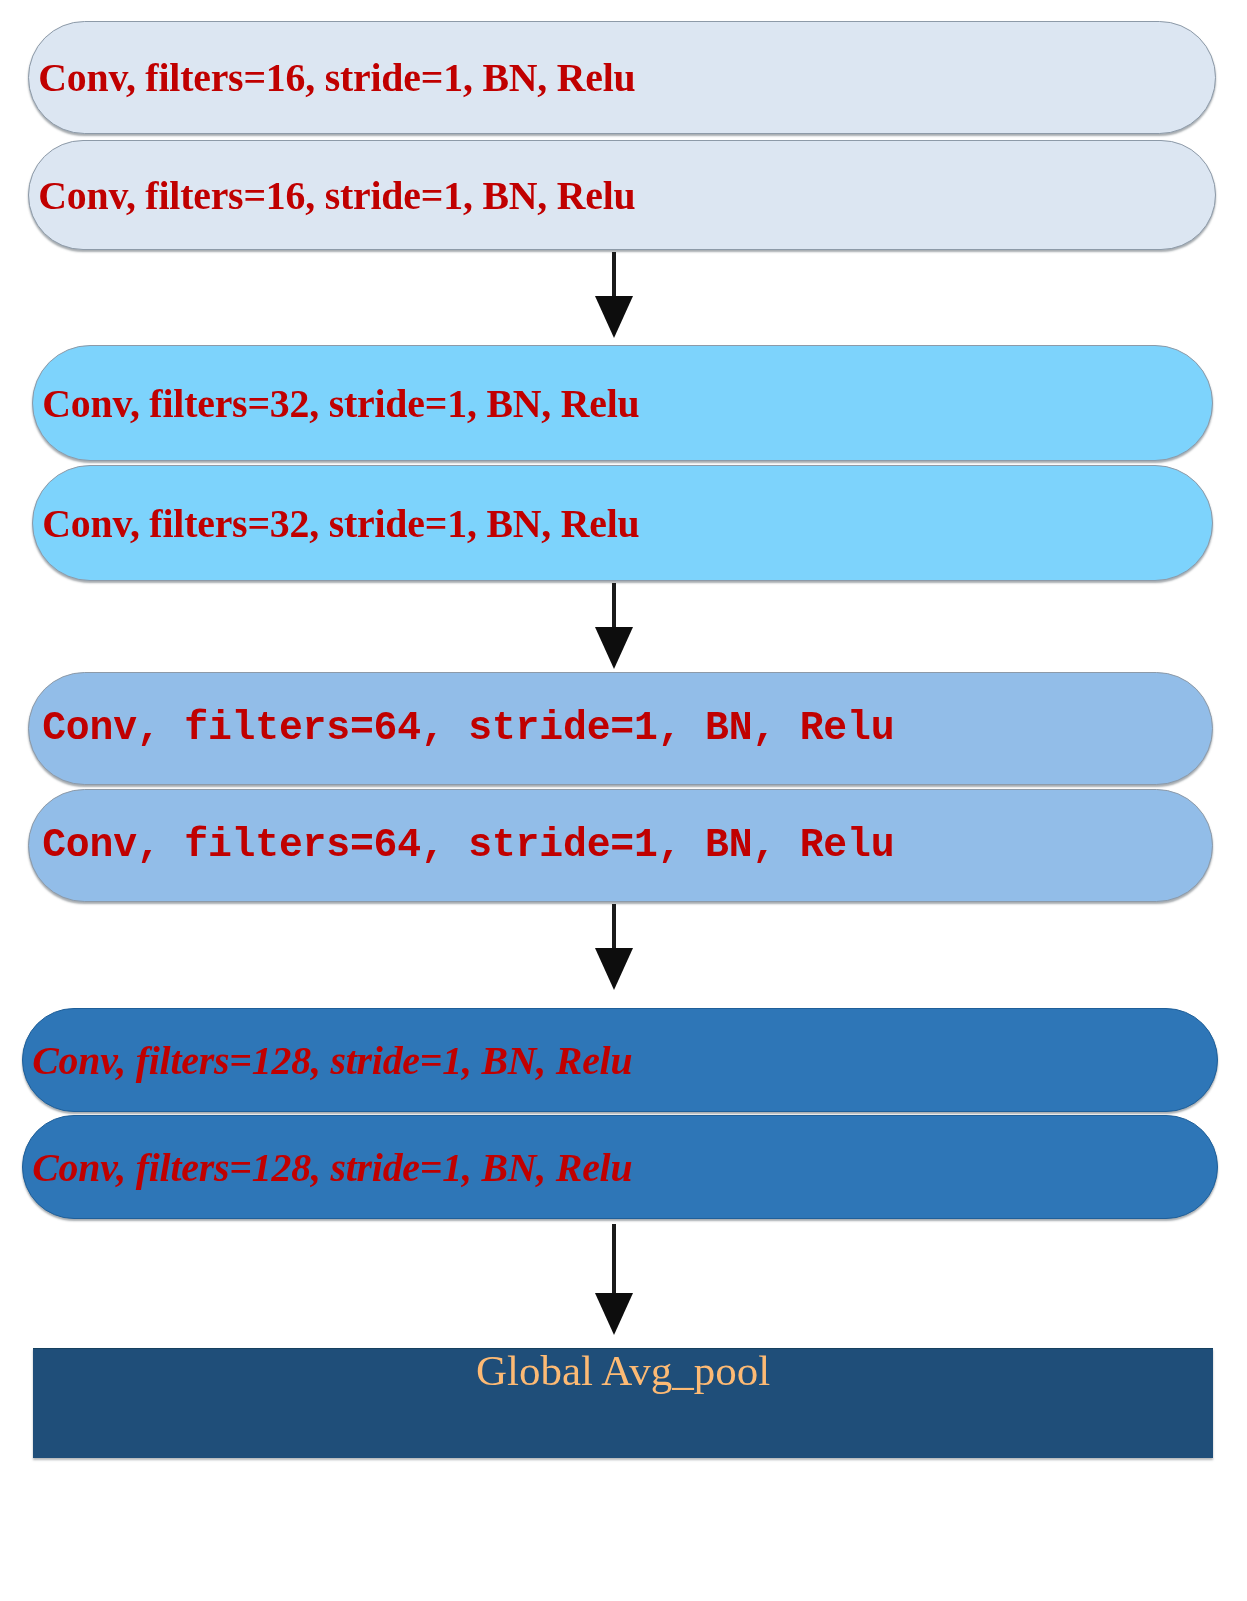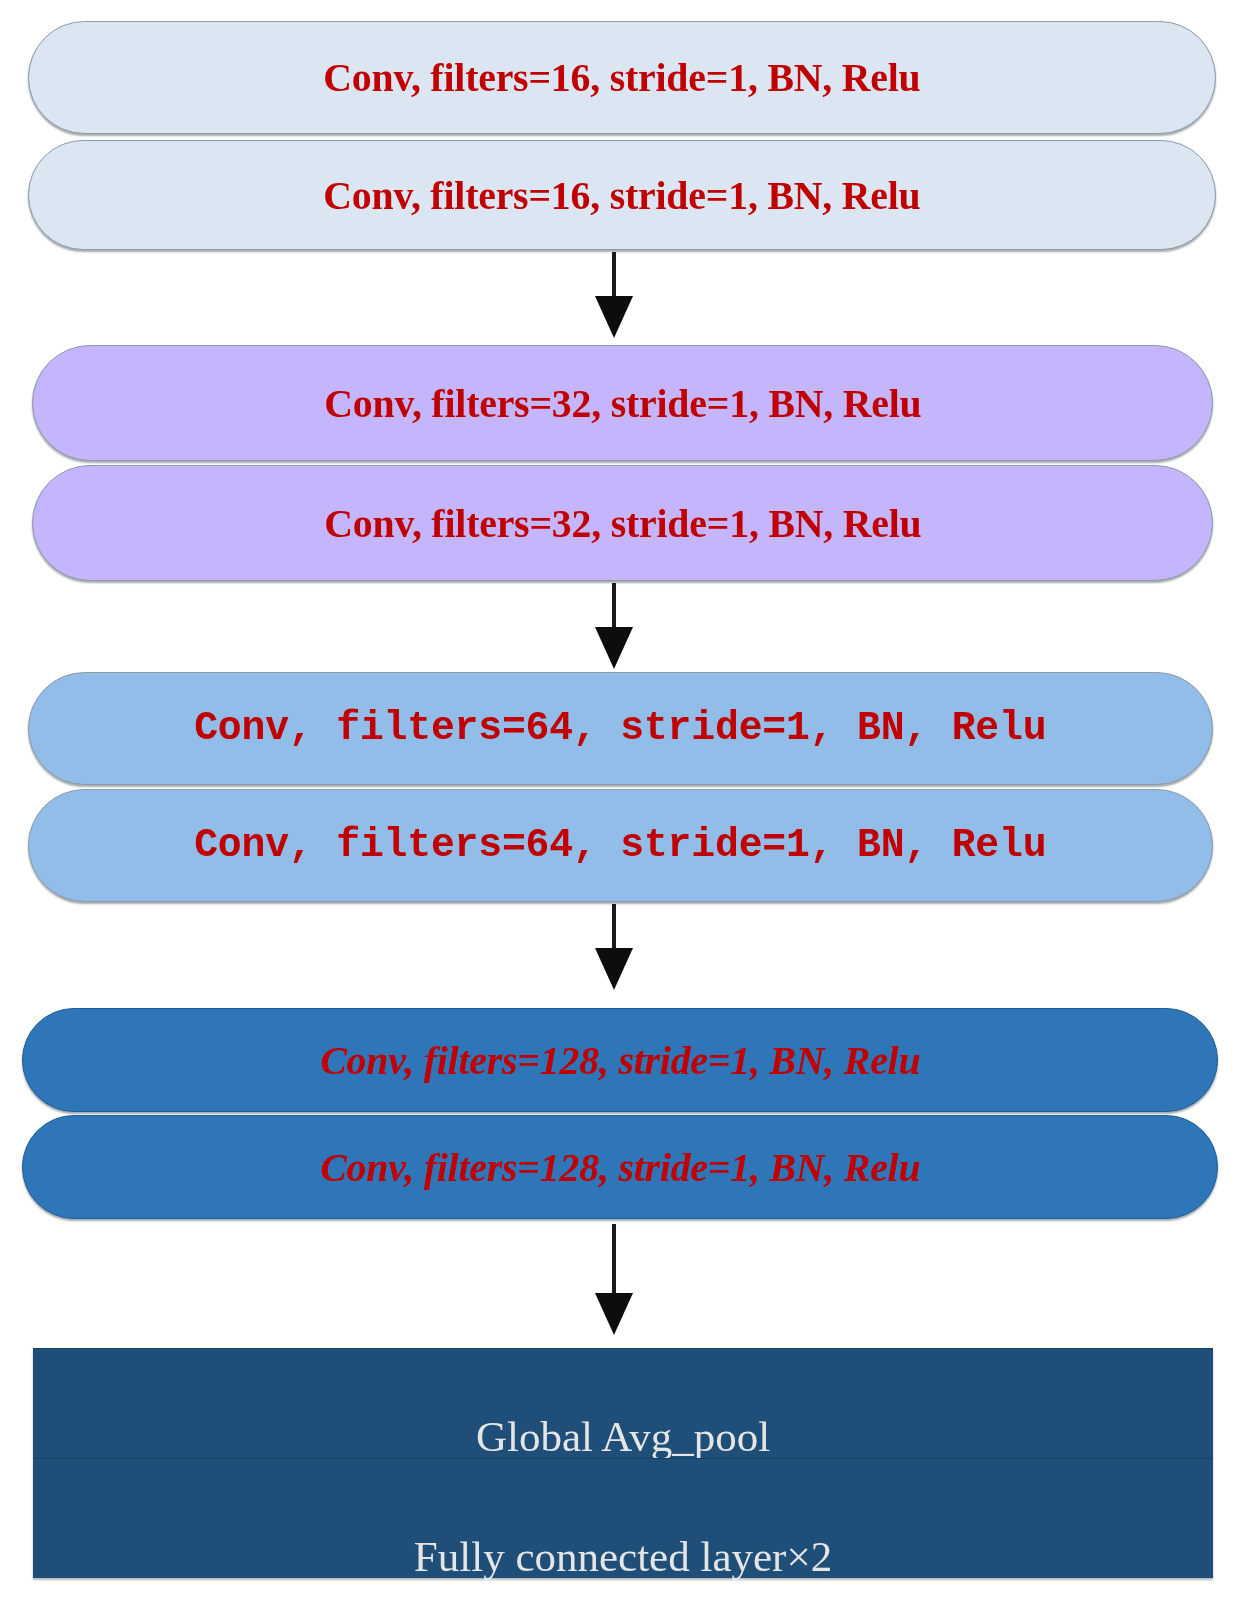--- a/index.html
+++ b/index.html
@@ -22,51 +22,50 @@
     width: 1247px;
     height: 1601px;
   }
 
   
   .pill {
     position: absolute;
     box-sizing: border-box;
     display: flex;
     align-items: center;
-    justify-content: center;
     border-radius: 999px;
     border: 1.5px solid #8d9aa8;
     box-shadow: 0 2px 2px rgba(60,70,80,0.45);
     color: #c00000;
     font-weight: bold;
     letter-spacing: -0.2px;
     white-space: nowrap;
     overflow: hidden;
   }
   .pill .txt {
     display: block;
     line-height: 1;
     transform: scaleX(0.97);
   }
 
   
   .tint-1 { background: #dce6f2; }
-  .tint-2 { background: #c4b5fd; }
+  .tint-2 { background: #7dd3fc; }
   .tint-3 { background: #92bde8; font-family: Liberation Mono, monospace; }
   .tint-4 { background: #2e76b7; border-color: #1f5f99; font-style: italic; }
 
   
   .flat {
     position: absolute;
     box-sizing: border-box;
     display: flex;
-    align-items: flex-end;
+    align-items: flex-start;
     justify-content: center;
     background: #1f4e79;
-    color: #e5e5e5;
+    color: #fdba74;
     font-weight: normal;
     white-space: nowrap;
     border-top: 1px solid #16405f;
     box-shadow: 0 2px 2px rgba(120,125,130,0.55);
   }
   .flat .txt { display: block; line-height: 1; }
 
   
   .arrow {
     position: absolute;
@@ -145,17 +144,14 @@
 
   <div class="arrow" style="left:594px; top:1224px; width:40px; height:111px;">
     <div class="shaft" style="height:78px;"></div>
     <div class="head"></div>
   </div>
 
   <div class="flat" style="left:33px; top:1348px; width:1180px; height:110px; font-size:43px;">
     <span class="txt">Global Avg_pool</span>
   </div>
 
-  <div class="flat" style="left:33px; top:1458px; width:1180px; height:120px; font-size:43px;">
-    <span class="txt">Fully connected layer×2</span>
-  </div>
 
 </div>
 
 </body></html>

